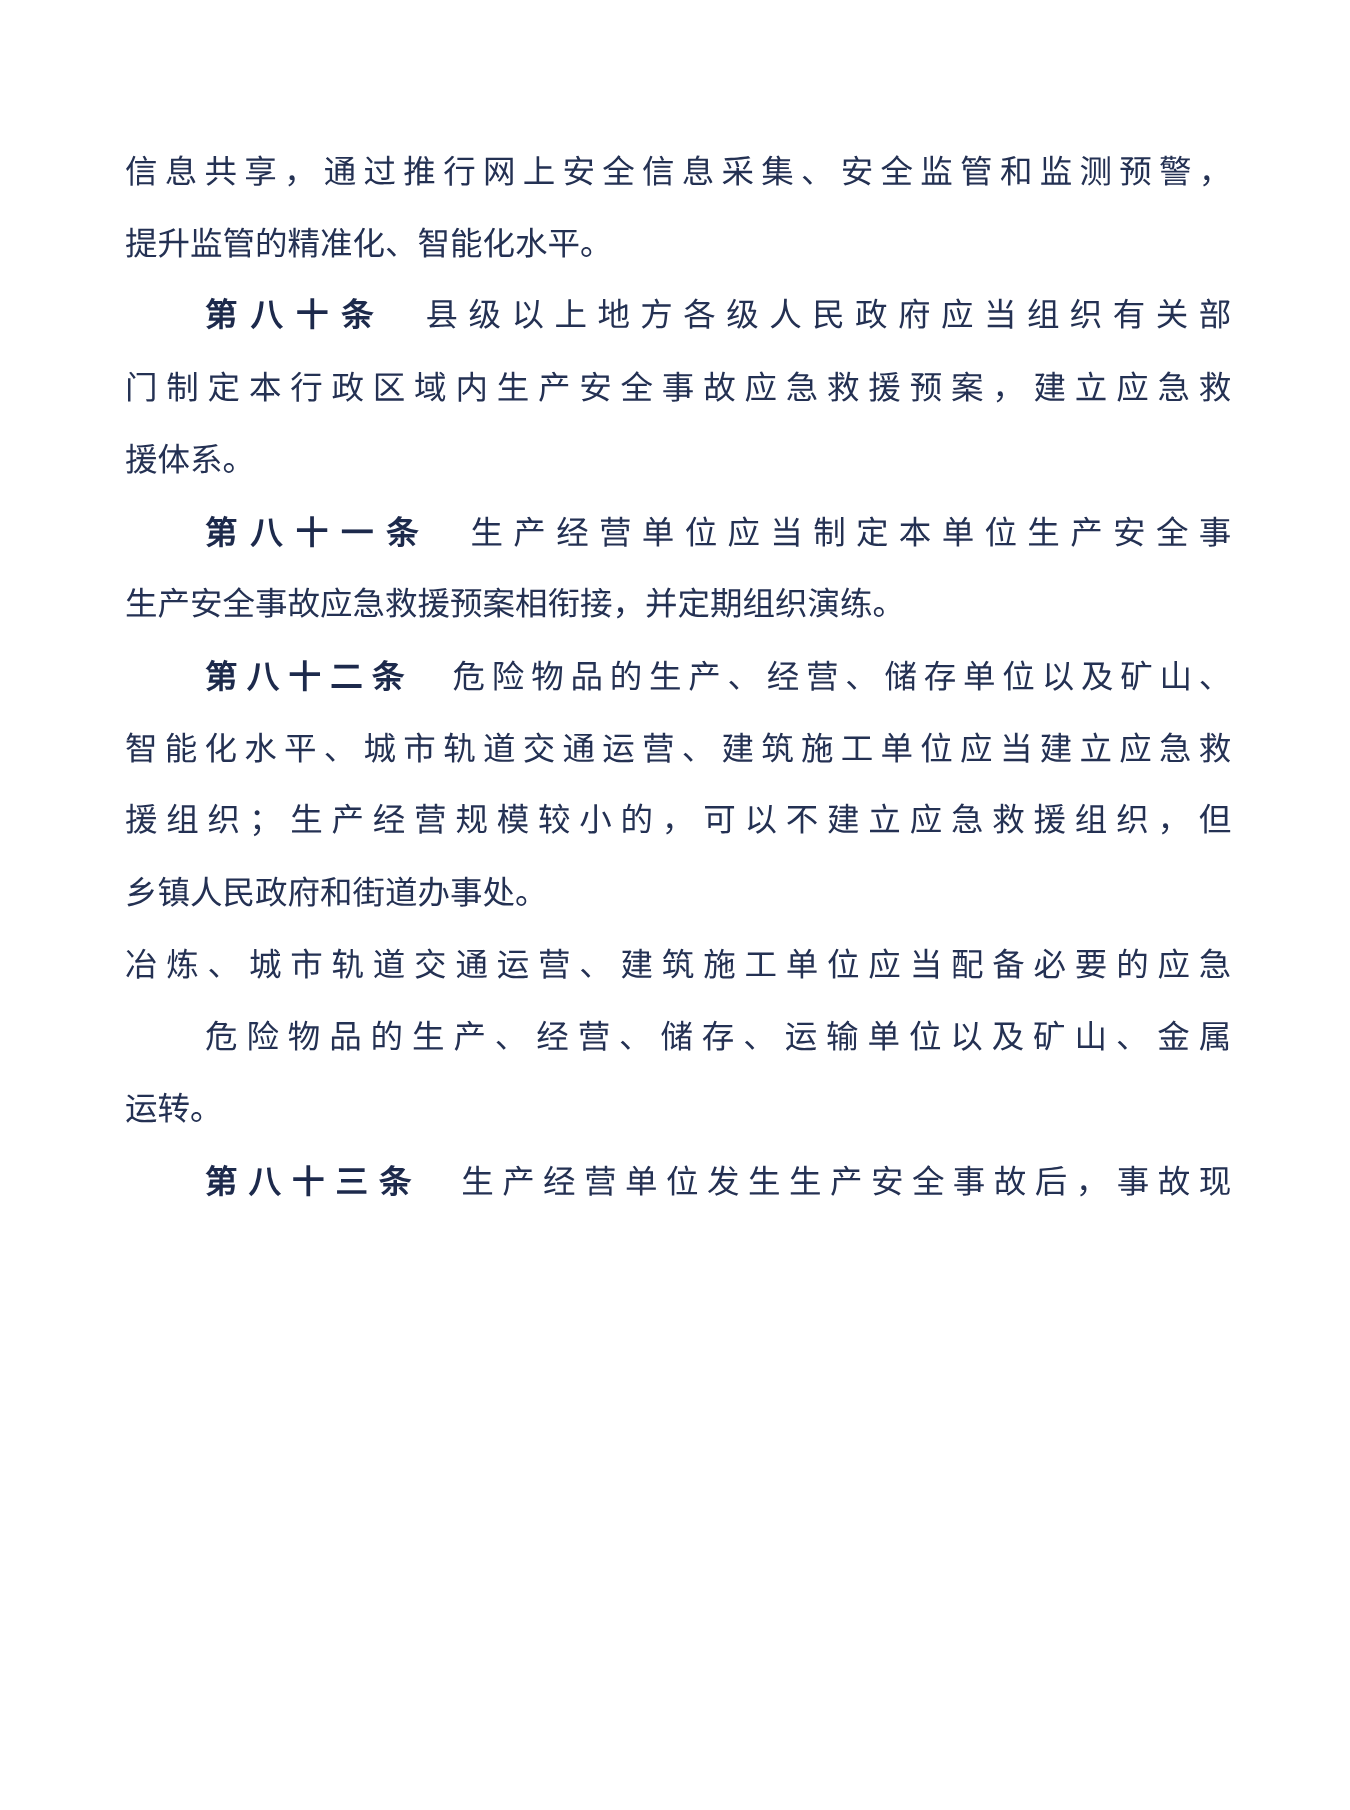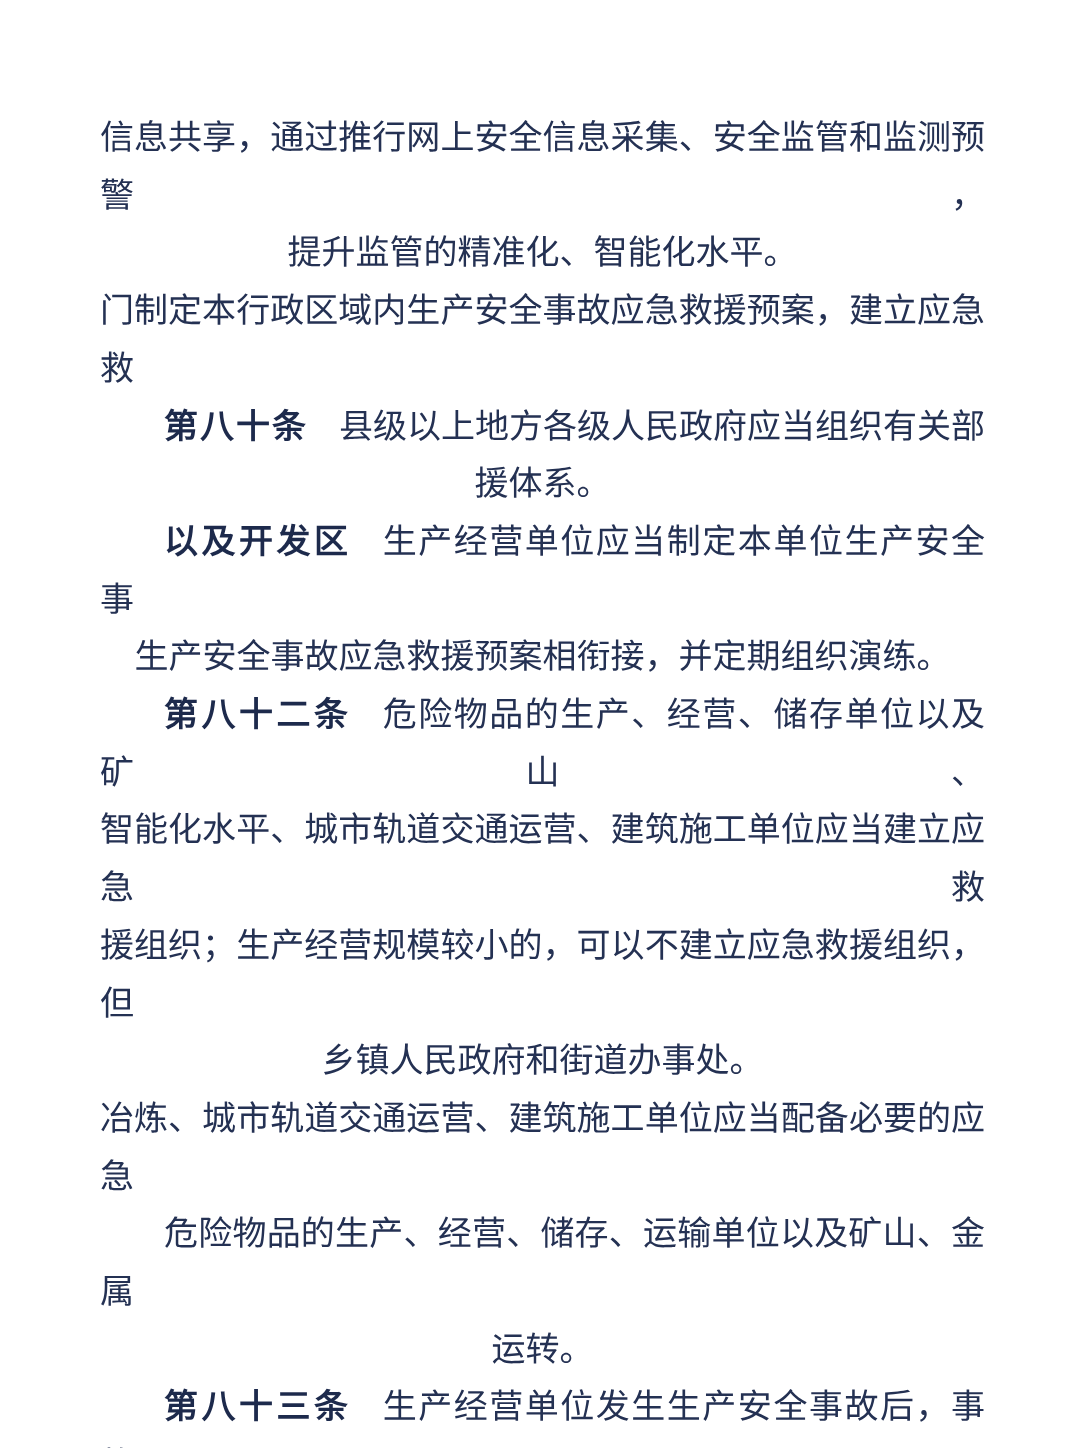--- a/index.html
+++ b/index.html
@@ -9,29 +9,29 @@
   }
   .page {
     position: relative;
     width: 1080px;
     height: 1448px;
     box-sizing: border-box;
     background: #ffffff;
     padding: 109px 95px 0 100px;
     overflow: hidden;
     font-family: "Liberation Serif", "DejaVu Serif", serif;
-    font-size: 34px;
+    font-size: 26px;
     line-height: 57.7px;
     color: #243153;
   }
   .paragraph {
     margin: 0;
   }
   .line {
-    text-align: center;
+    text-align: left;
   }
   .line.fill {
     text-align: justify;
     text-align-last: justify;
   }
   .line.indent {
     text-indent: 64px;
   }
   .article-no {
     font-family: "Liberation Sans", "DejaVu Sans", sans-serif;
@@ -44,26 +44,26 @@
 </head>
 <body>
 
 <div class="page">
   <div id="content-root">
       <div class="paragraph">
         <div class="line fill">信息共享，通过推行网上安全信息采集、安全监管和监测预警，</div>
         <div class="line">提升监管的精准化、智能化水平。</div>
       </div>
       <div class="paragraph">
+        <div class="line fill indent"><span class="article-no">第八十条</span><span>县级以上地方各级人民政府应当组织有关部</span></div>
         <div class="line fill">门制定本行政区域内生产安全事故应急救援预案，建立应急救</div>
-        <div class="line fill indent"><span class="article-no">第八十条</span><span>县级以上地方各级人民政府应当组织有关部</span></div>
         <div class="line">援体系。</div>
       </div>
       <div class="paragraph">
-        <div class="line fill indent"><span class="article-no">以及开发区</span><span>生产经营单位应当制定本单位生产安全事</span></div>
+        <div class="line fill indent"><span class="article-no">第八十一条</span><span>生产经营单位应当制定本单位生产安全事</span></div>
         <div class="line">生产安全事故应急救援预案相衔接，并定期组织演练。</div>
       </div>
       <div class="paragraph">
         <div class="line fill indent"><span class="article-no">第八十二条</span><span>危险物品的生产、经营、储存单位以及矿山、</span></div>
         <div class="line fill">智能化水平、城市轨道交通运营、建筑施工单位应当建立应急救</div>
         <div class="line fill">援组织；生产经营规模较小的，可以不建立应急救援组织，但</div>
         <div class="line">乡镇人民政府和街道办事处。</div>
       </div>
       <div class="paragraph">
         <div class="line fill">冶炼、城市轨道交通运营、建筑施工单位应当配备必要的应急</div>

